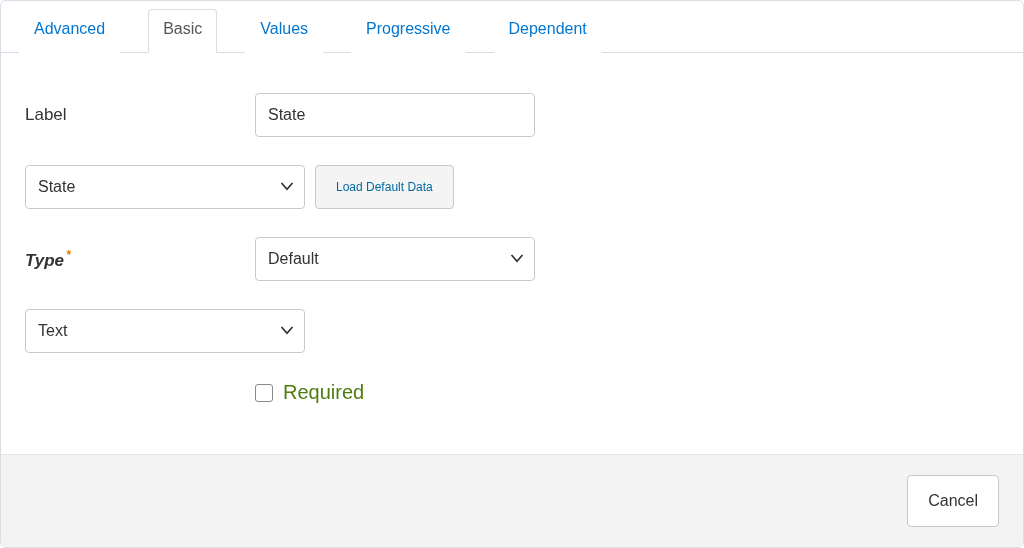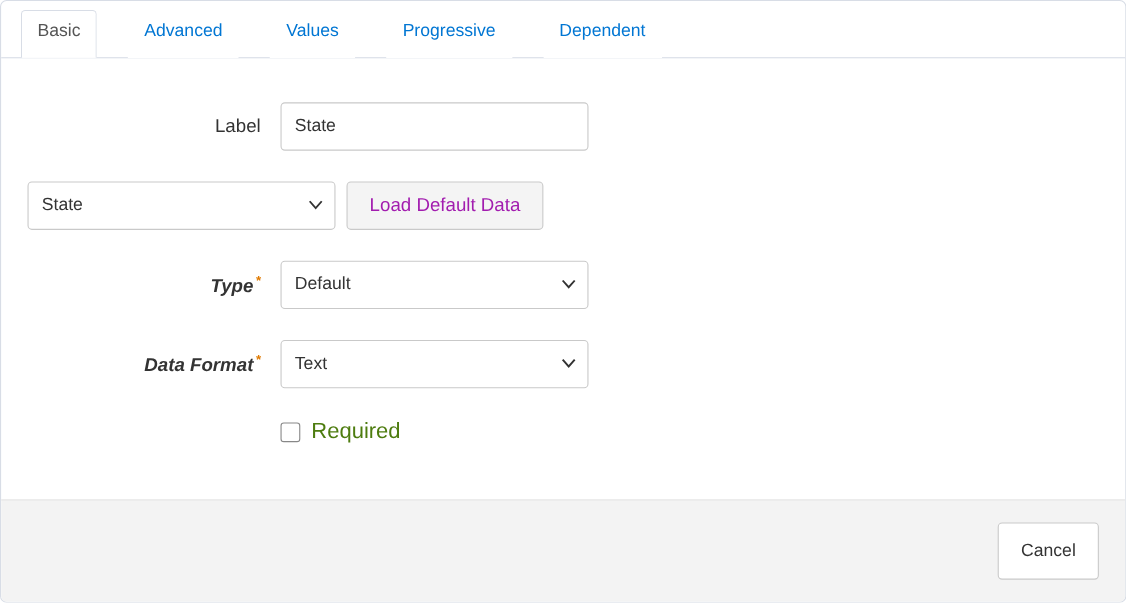--- a/index.html
+++ b/index.html
@@ -47,21 +47,20 @@
       flex: 1;
       padding: 40px 24px 20px;
     }
     .row {
       display: flex;
       align-items: center;
       margin-bottom: 28px;
     }
     .row-label {
       width: 230px;
-      text-align: right;
       padding-right: 18px;
       font-size: 17px;
       color: #333;
     }
     .row-label.bold { font-weight: 700; font-style: italic; }
     .req-star { color: #e07a00; font-size: 12px; vertical-align: super; margin-left: 2px; font-weight: 700; }
     .controls { display: flex; align-items: center; gap: 10px; }
     input[type="text"], .select-wrap {
       width: 280px;
       height: 44px;
@@ -85,22 +84,22 @@
       align-items: center;
       justify-content: center;
     }
     .chevron svg { width: 14px; height: 14px; fill: #333; }
     .btn-secondary {
       height: 44px;
       padding: 0 20px;
       border: 1px solid #c9c9c9;
       background: #f4f4f4;
       border-radius: 4px;
-      font-size: 17px;
-      color: #a21caf;
+      font-size: 12px;
+      color: #0369a1;
       cursor: pointer;
     }
     .checkbox-row {
       display: flex;
       align-items: center;
       gap: 10px;
       padding-left: 230px;
     }
     .checkbox {
       width: 18px; height: 18px;
@@ -138,22 +137,22 @@
       font-size: 16px;
       cursor: pointer;
     }
   </style>
 </head>
 <body>
 
 <div class="card">
 
   <div class="tabs">
+    <div class="tab">Advanced</div>
     <div class="tab active">Basic</div>
-    <div class="tab">Advanced</div>
     <div class="tab">Values</div>
     <div class="tab">Progressive</div>
     <div class="tab">Dependent</div>
   </div>
 
   <div class="form-area">
 
     <div class="row">
       <div class="row-label">Label</div>
       <div class="controls">
@@ -185,23 +184,20 @@
           <span class="chevron">
             <svg viewBox="0 0 16 16">
                 <path d="M1 4 L8 12 L15 4 L13.5 2.8 L8 9 L2.5 2.8 Z"></path>
               </svg>
           </span>
         </div>
       </div>
     </div>
 
     <div class="row">
-      <div class="row-label bold">
-        <span>Data Format</span><span class="req-star">*</span>
-      </div>
       <div class="controls">
         <div class="select-wrap">
           <span>Text</span>
           <span class="chevron">
             <svg viewBox="0 0 16 16">
                 <path d="M1 4 L8 12 L15 4 L13.5 2.8 L8 9 L2.5 2.8 Z"></path>
               </svg>
           </span>
         </div>
       </div>

